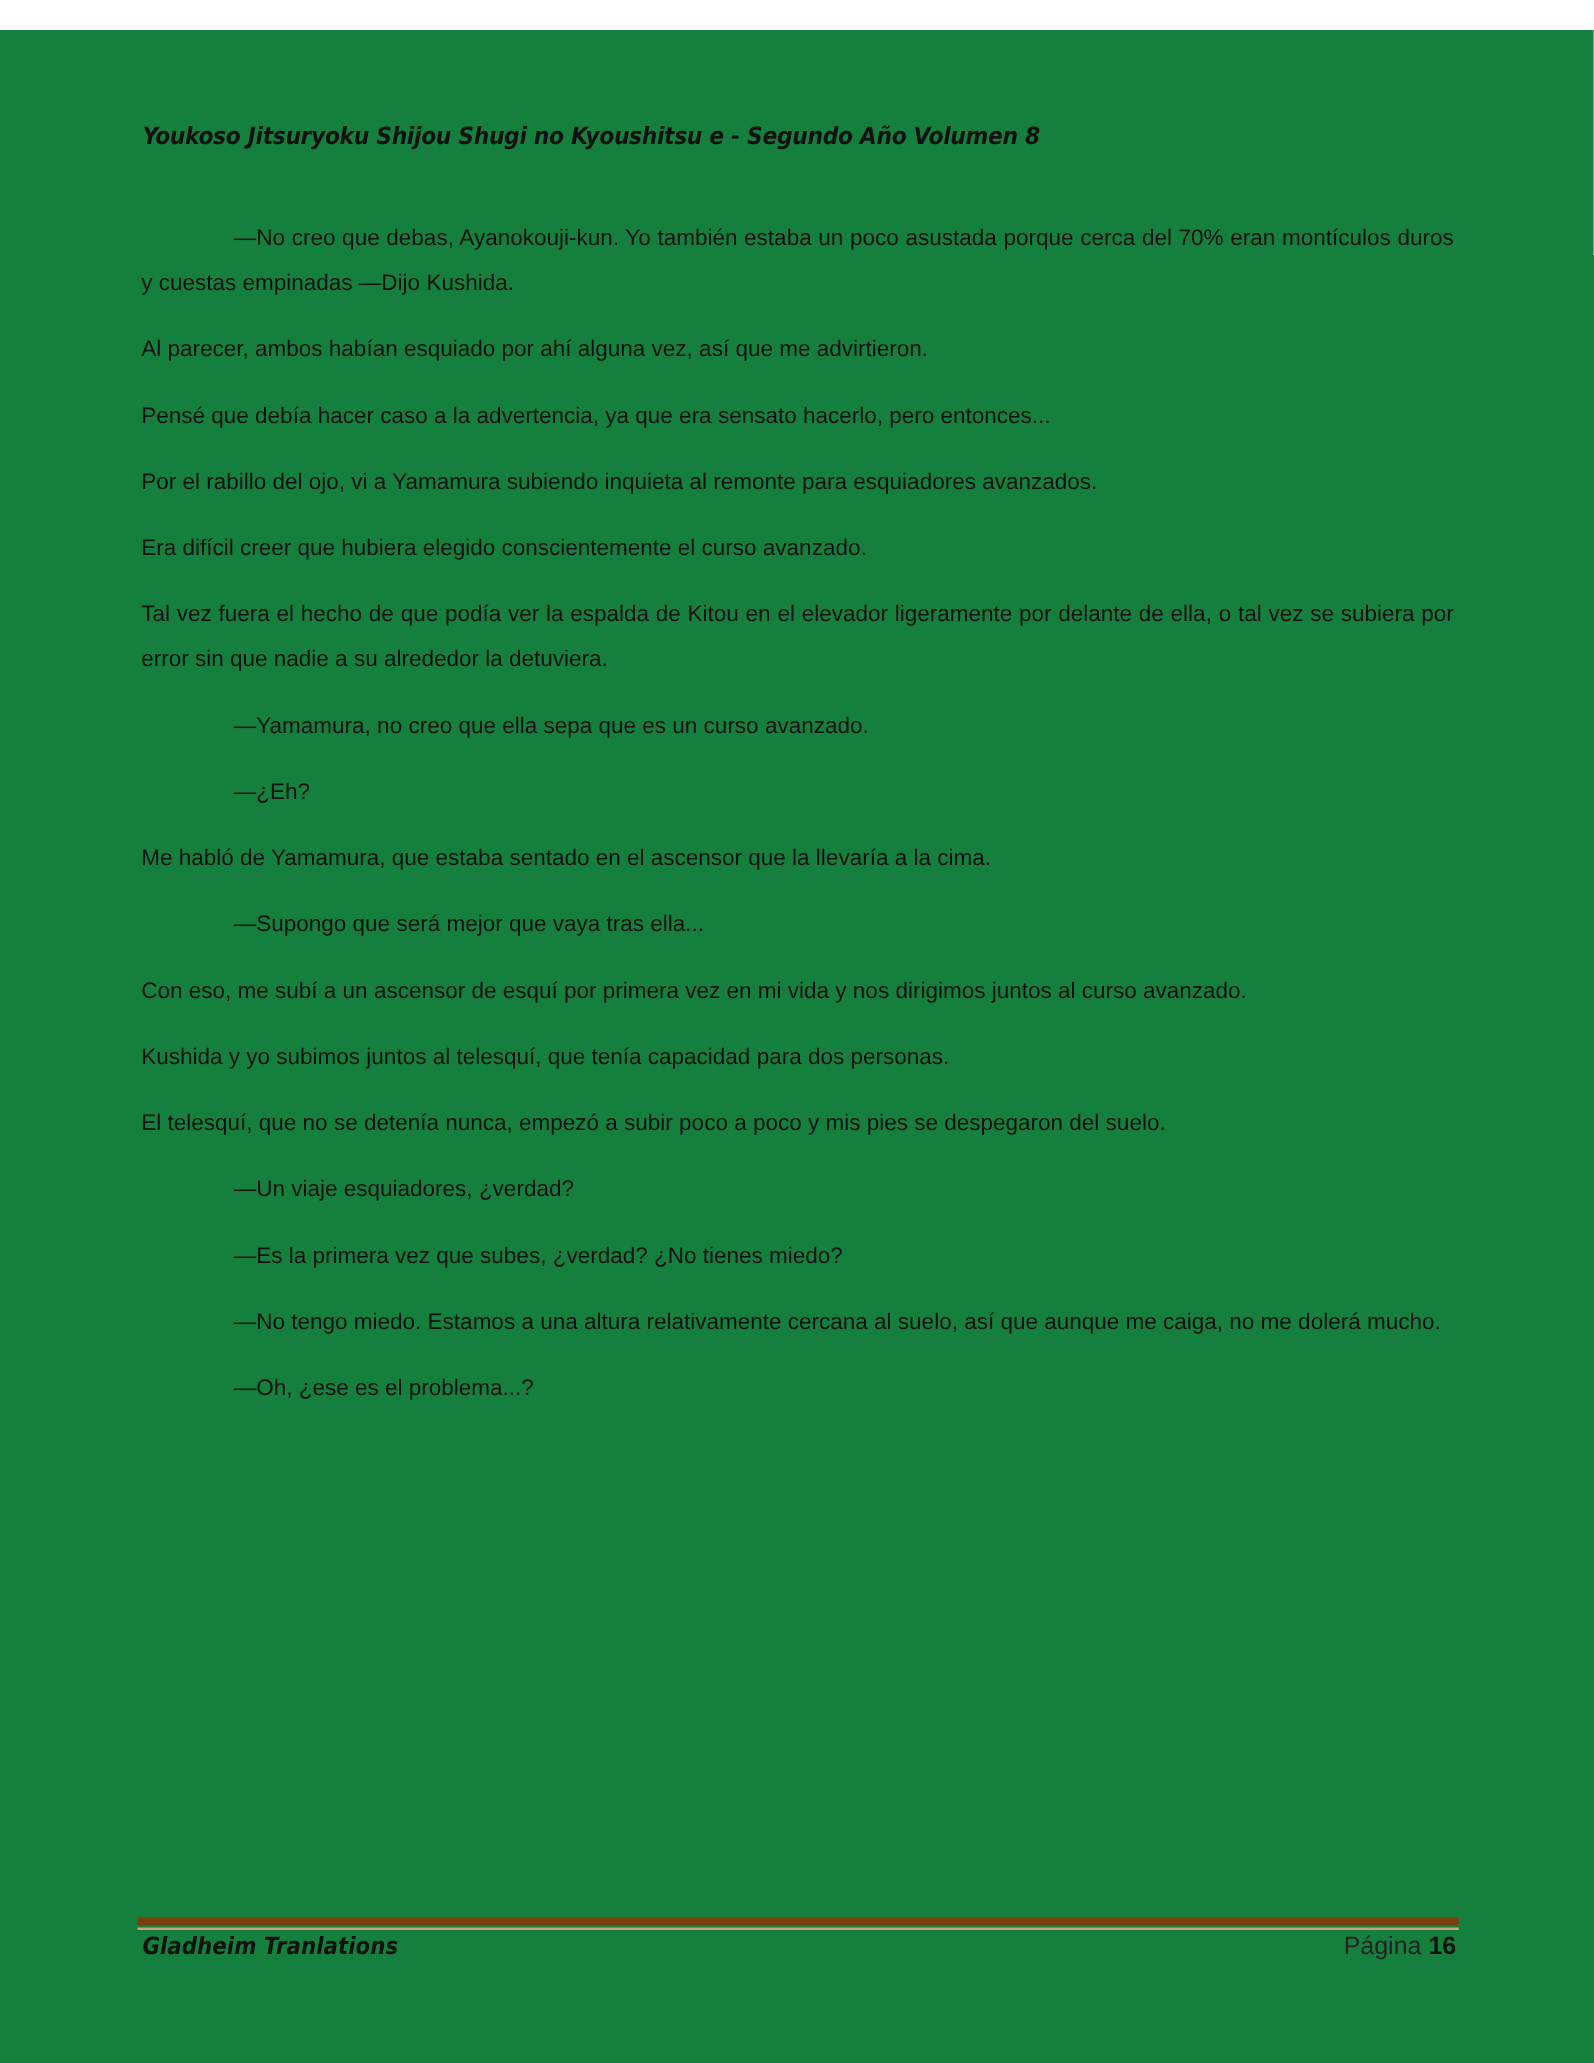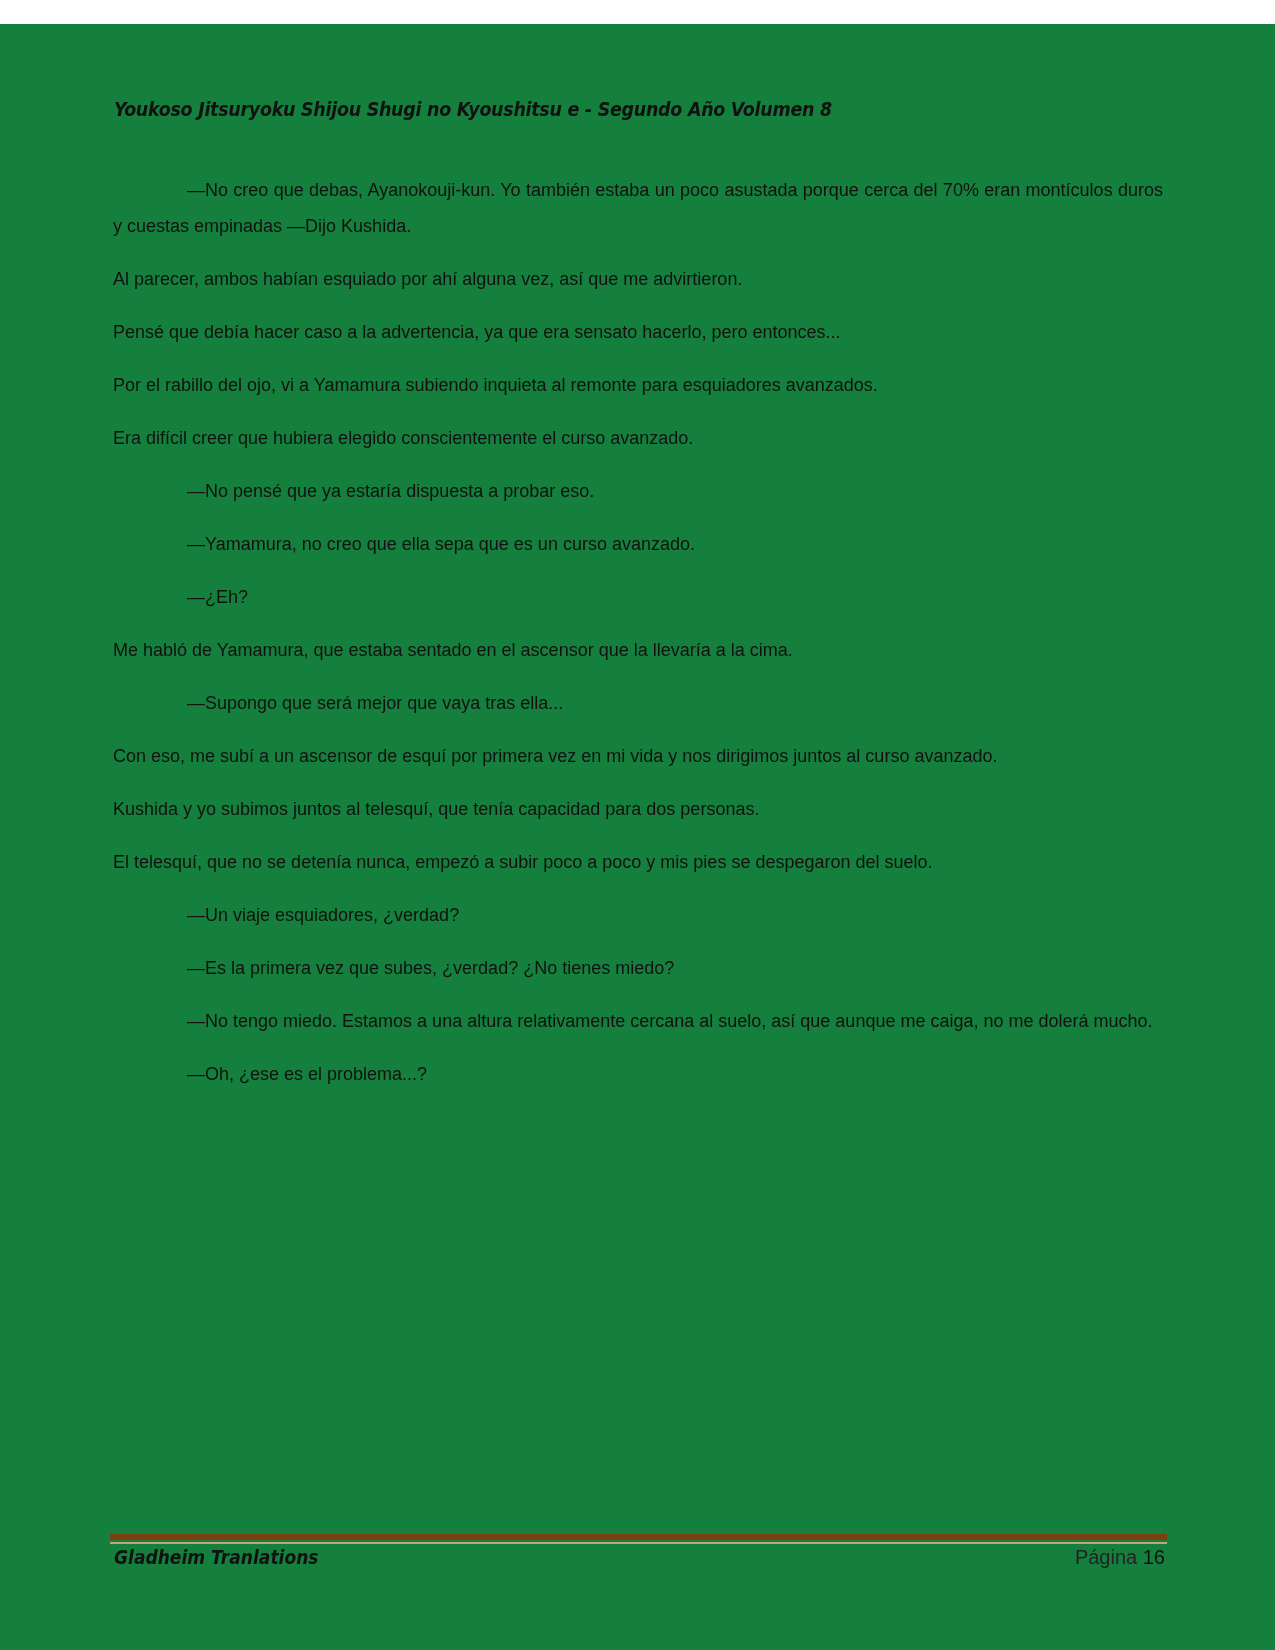--- a/index.html
+++ b/index.html
@@ -23,35 +23,35 @@
   .footer-left {
     position: absolute; left: 114px; top: 1522px;
     font-family: "DejaVu Sans", sans-serif; font-weight: bold; font-style: italic;
     font-size: 19px; color: #111; white-space: nowrap;
     transform: scaleX(0.9); transform-origin: left center;
   }
   .footer-right {
     position: absolute; right: 110px; top: 1522px;
     font-family: "Liberation Sans", sans-serif; font-size: 20px; color: #222; white-space: nowrap;
   }
-  .footer-right .num { font-weight: normal; color: #111; }
+  .footer-right .num { font-weight: bold; color: #111; }
 </style>
 </head>
 <body>
 
 <div class="page">
   <div class="header-title">Youkoso Jitsuryoku Shijou Shugi no Kyoushitsu e - Segundo Año Volumen 8</div>
 
   <div class="body-text">
     <p class="para dialogue">—No creo que debas, Ayanokouji-kun. Yo también estaba un poco asustada porque cerca del 70% eran montículos duros y cuestas empinadas —Dijo Kushida.</p>
     <p class="para">Al parecer, ambos habían esquiado por ahí alguna vez, así que me advirtieron.</p>
     <p class="para">Pensé que debía hacer caso a la advertencia, ya que era sensato hacerlo, pero entonces...</p>
     <p class="para">Por el rabillo del ojo, vi a Yamamura subiendo inquieta al remonte para esquiadores avanzados.</p>
     <p class="para">Era difícil creer que hubiera elegido conscientemente el curso avanzado.</p>
-    <p class="para dialogue">—No pensé que ya estaría dispuesta a probar eso.</p>
+    <p class="para">Tal vez fuera el hecho de que podía ver la espalda de Kitou en el elevador ligeramente por delante de ella, o tal vez se subiera por error sin que nadie a su alrededor la detuviera.</p>
     <p class="para dialogue">—Yamamura, no creo que ella sepa que es un curso avanzado.</p>
     <p class="para dialogue">—¿Eh?</p>
     <p class="para">Me habló de Yamamura, que estaba sentado en el ascensor que la llevaría a la cima.</p>
     <p class="para dialogue">—Supongo que será mejor que vaya tras ella...</p>
     <p class="para">Con eso, me subí a un ascensor de esquí por primera vez en mi vida y nos dirigimos juntos al curso avanzado.</p>
     <p class="para">Kushida y yo subimos juntos al telesquí, que tenía capacidad para dos personas.</p>
     <p class="para">El telesquí, que no se detenía nunca, empezó a subir poco a poco y mis pies se despegaron del suelo.</p>
     <p class="para dialogue">—Un viaje esquiadores, ¿verdad?</p>
     <p class="para dialogue">—Es la primera vez que subes, ¿verdad? ¿No tienes miedo?</p>
     <p class="para dialogue">—No tengo miedo. Estamos a una altura relativamente cercana al suelo, así que aunque me caiga, no me dolerá mucho.</p>

